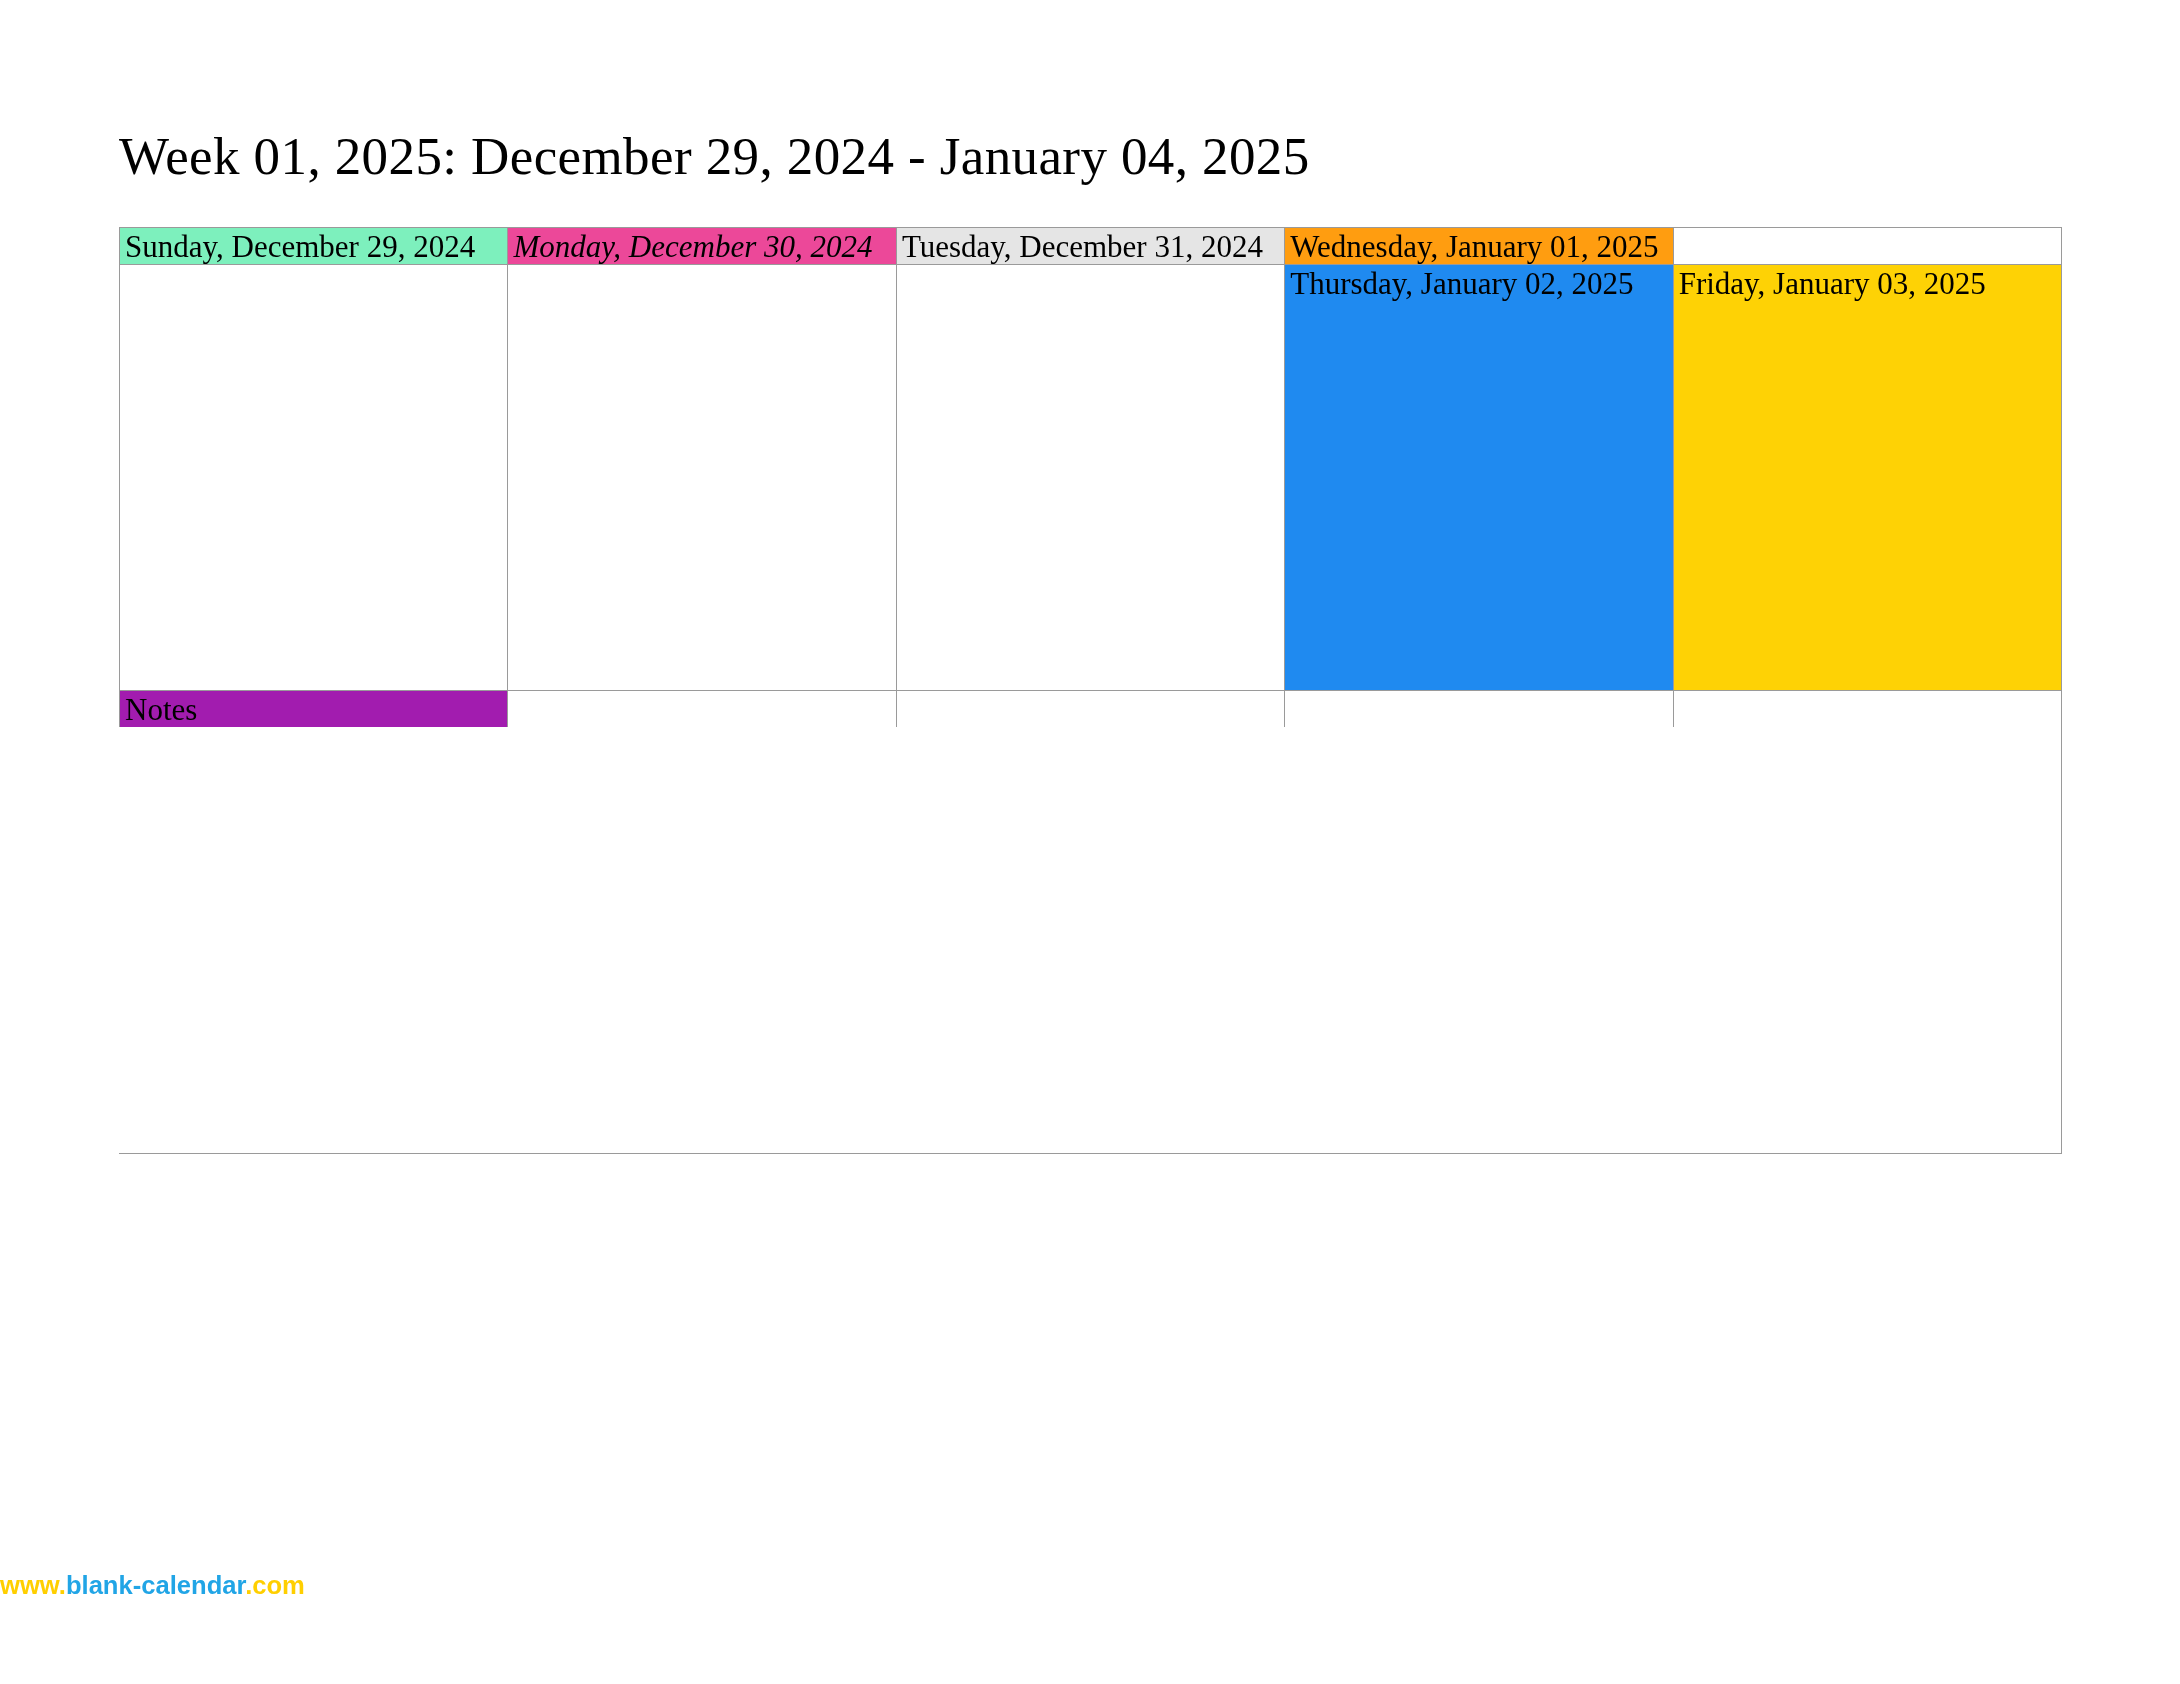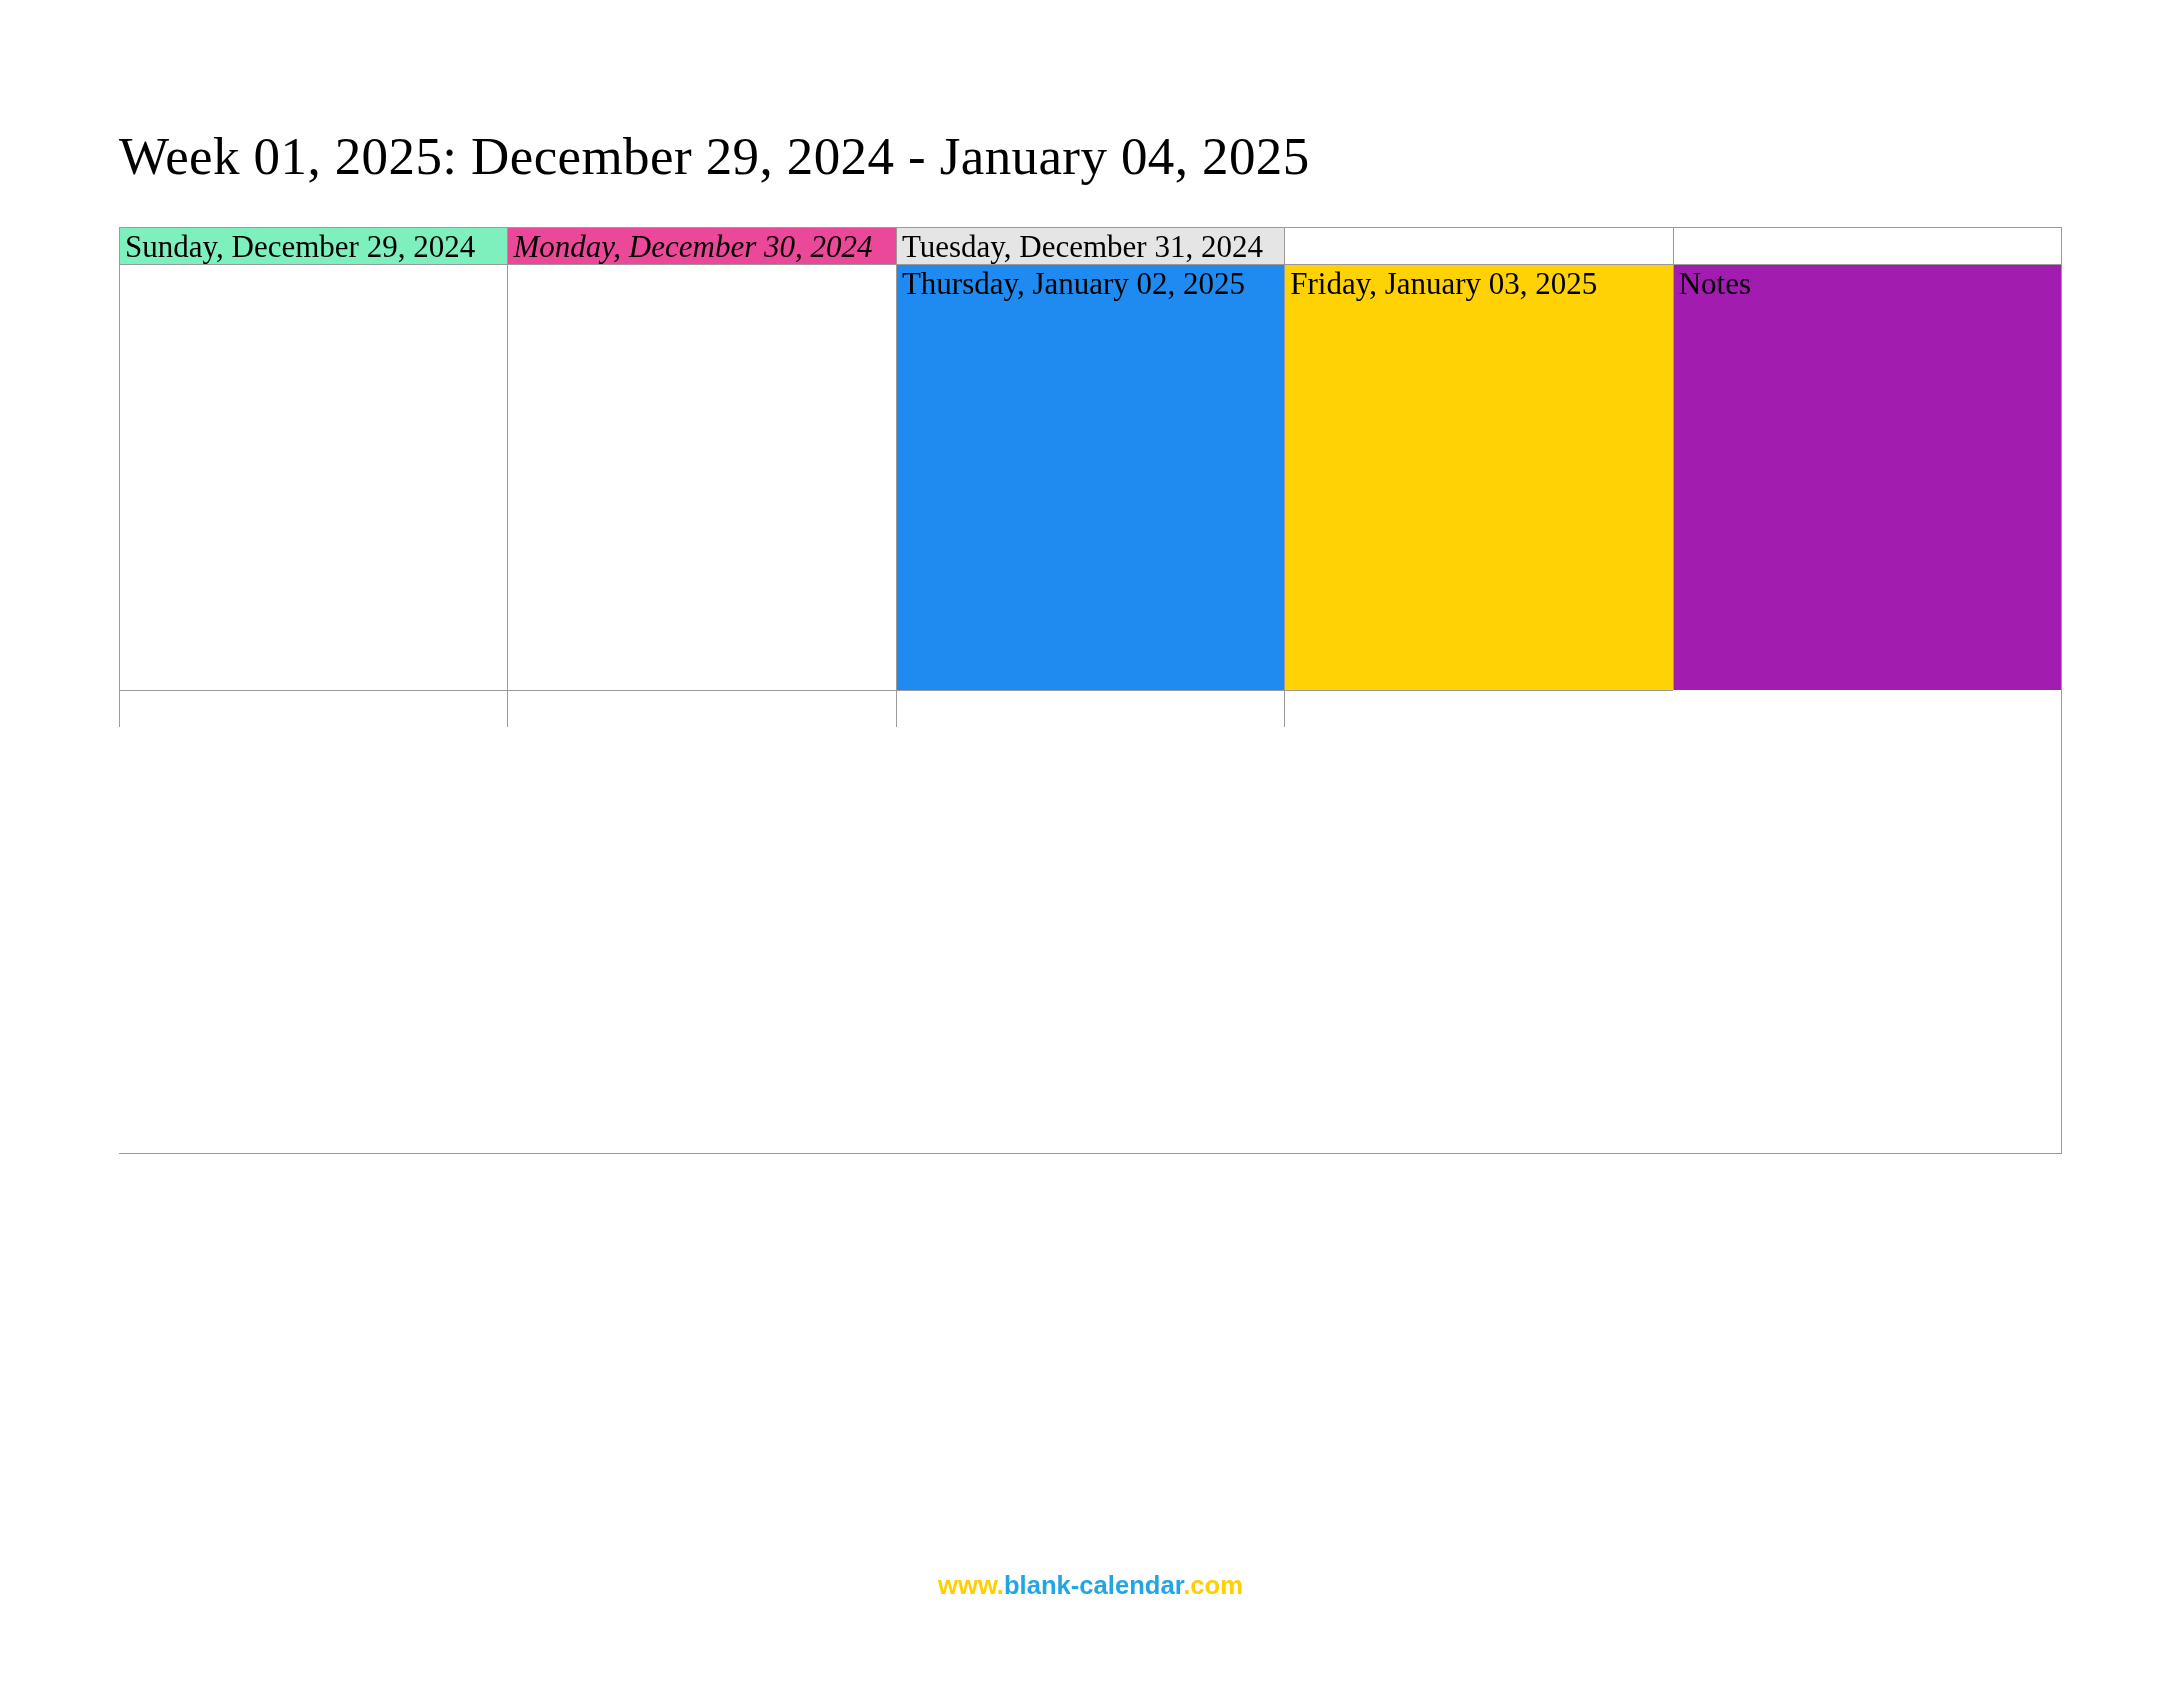--- a/index.html
+++ b/index.html
@@ -56,41 +56,41 @@
   .hdr-thursday  { background: #1f8af0; }
   .hdr-friday    { background: #fed205; }
   .hdr-saturday  { background: #fcb6c8; }
   .hdr-notes     { background: #a21caf; }
 
   .footer {
     position: absolute;
     left: 0;
     right: 0;
     bottom: 85px;
-    text-align: center;
     font-family: Arial, Helvetica, sans-serif;
     font-size: 25.6px;
     font-weight: bold;
   }
   .footer .w1 { color: #ffcf00; }
   .footer .w2 { color: #21a5e6; }
   .footer .w3 { color: #ffcf00; }
 </style>
 </head>
 <body>
 
 <div class="page">
 
   <h1 class="title">Week 01, 2025: December 29, 2024 - January 04, 2025</h1>
 
   <div class="grid">
 
     <div class="header hdr-sunday">Sunday, December 29, 2024</div>
     <div class="header hdr-monday">Monday, December 30, 2024</div>
     <div class="header hdr-tuesday">Tuesday, December 31, 2024</div>
+    <div class="header hdr-wednesday">Wednesday, January 01, 2025</div>
 
     <div class="cell"></div>
     <div class="cell"></div>
     <div class="cell"></div>
     <div class="cell"></div>
 
     <div class="header hdr-thursday">Thursday, January 02, 2025</div>
     <div class="header hdr-friday">Friday, January 03, 2025</div>
     <div class="header hdr-notes">Notes</div>
 

